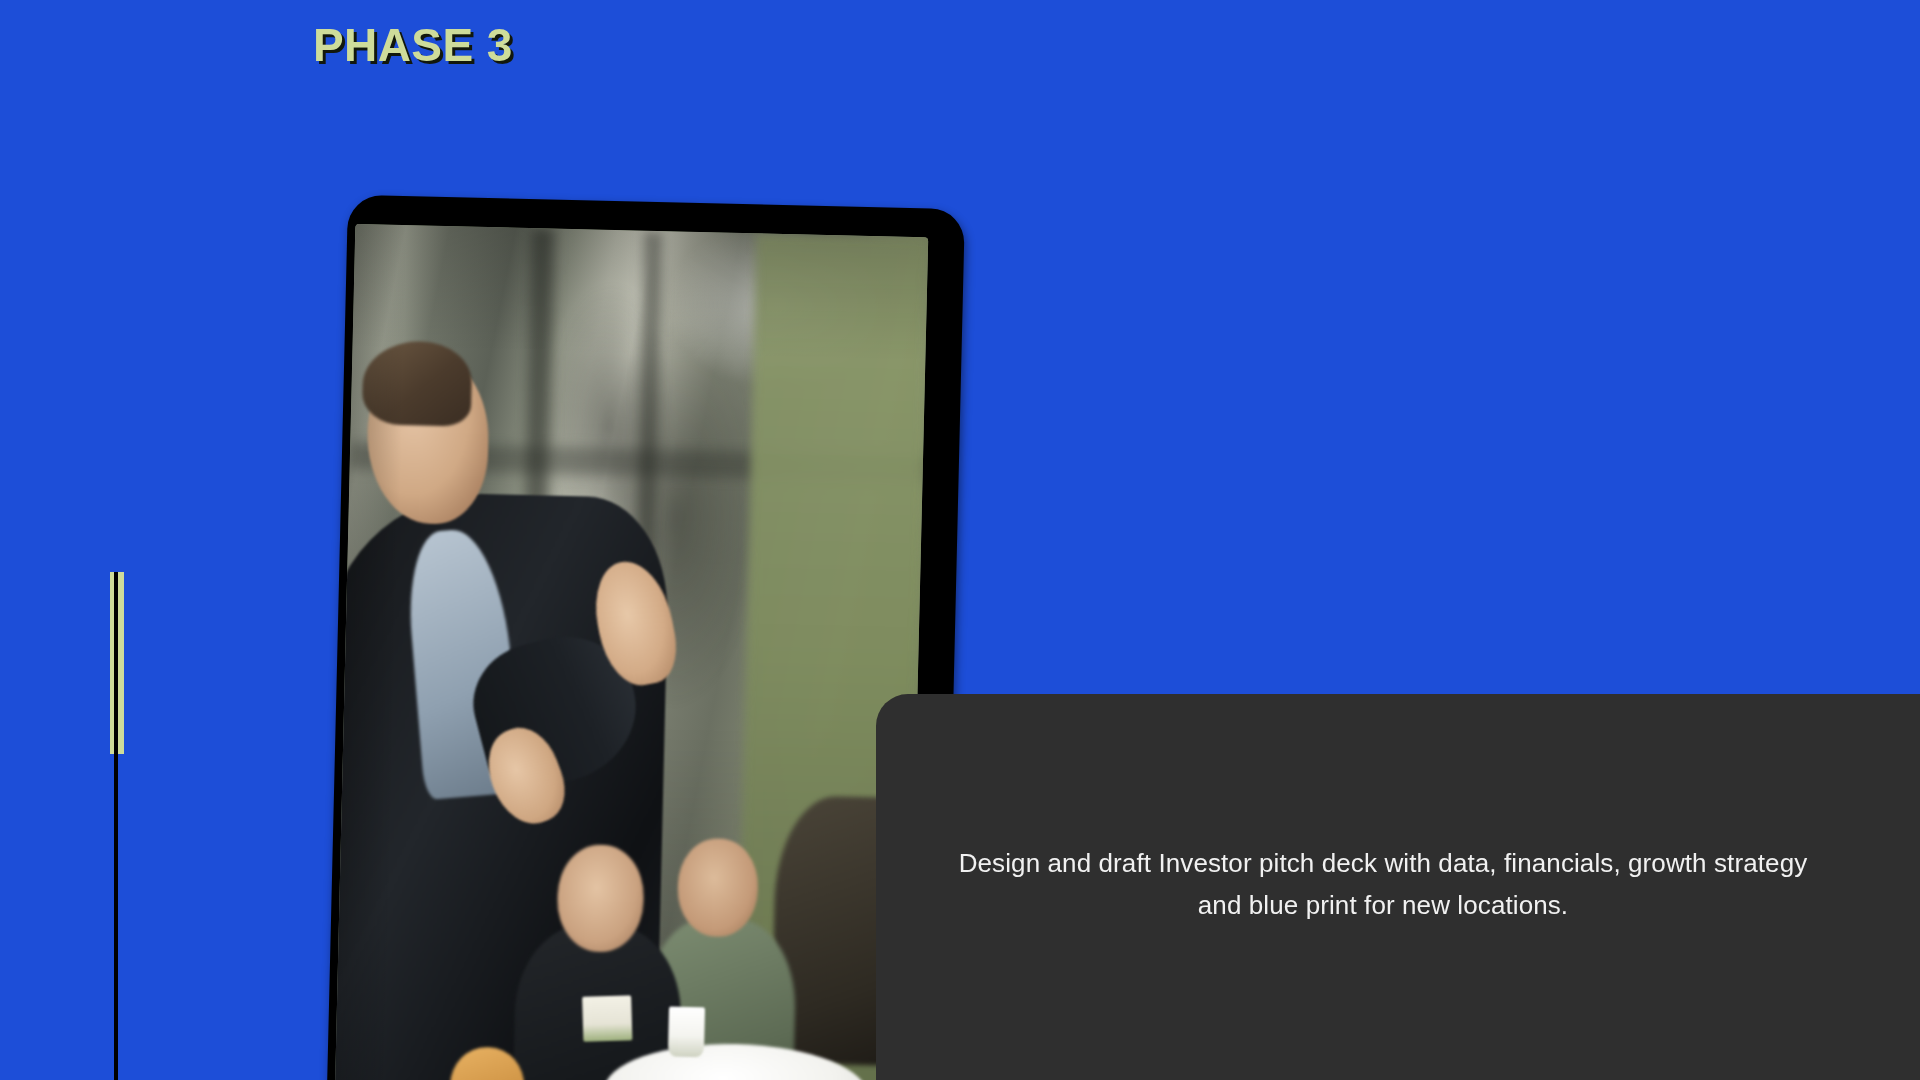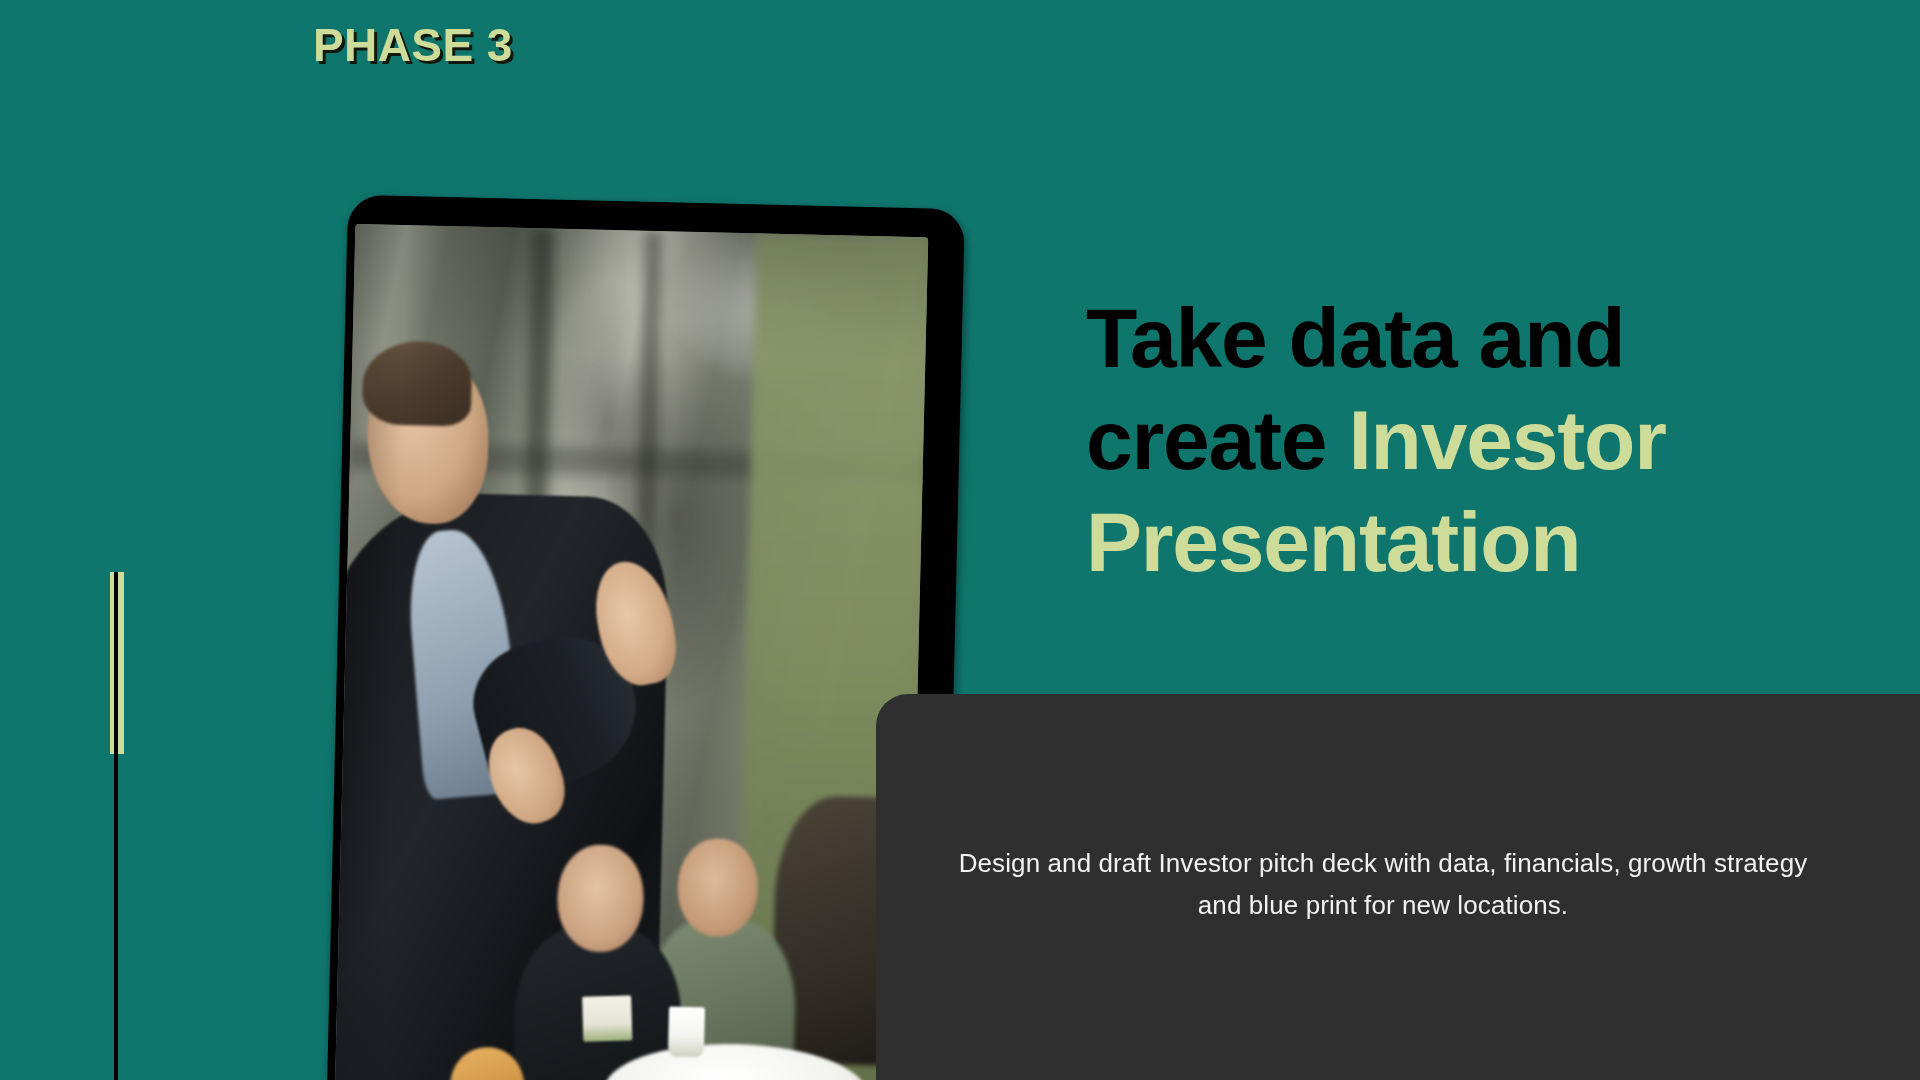--- a/index.html
+++ b/index.html
@@ -6,21 +6,21 @@
   html, body {
     margin: 0;
     padding: 0;
     background: #ffffff;
   }
   #slide {
     position: relative;
     width: 1920px;
     height: 1080px;
     overflow: hidden;
-    background: #0f766e;
+    background: #1d4ed8;
     font-family: "Liberation Sans", sans-serif;
     -webkit-font-smoothing: antialiased;
   }
 
   
   #phase-heading {
     position: absolute;
     left: 313px;
     top: 18px;
     width: 900px;
@@ -307,19 +307,18 @@
       <div class="ph-layer" id="ph-badge-1"></div>
 
       <div class="ph-layer" id="ph-chair-1"></div>
       <div class="ph-layer" id="ph-chair-2"></div>
       <div class="ph-layer" id="ph-table"></div>
       <div class="ph-layer" id="ph-cup"></div>
       <div class="ph-layer" id="ph-vignette"></div>
     </div>
   </div>
 
-  <h1 id="headline"><span>Take data and create </span><span class="hl-accent">Investor Presentation</span></h1>
 
   <div id="description-card">
     <p id="description-text">Design and draft Investor pitch deck with data, financials, growth strategy and blue print for new locations.</p>
   </div>
 
 </div>
 
 </body></html>

